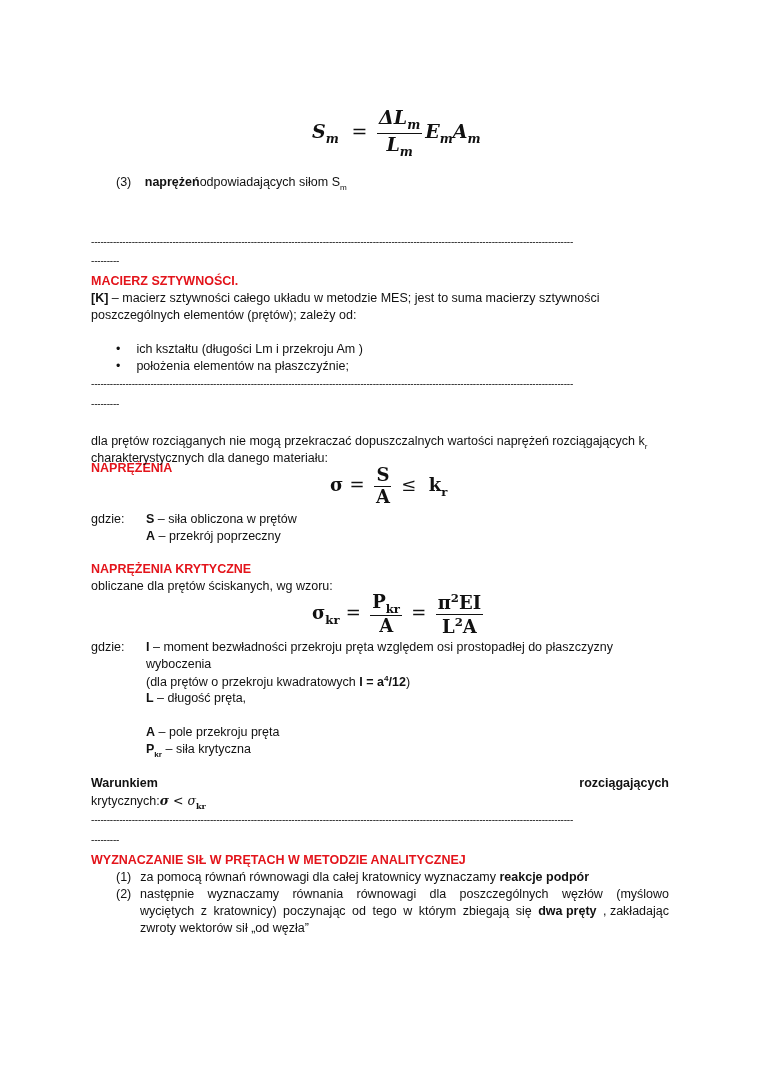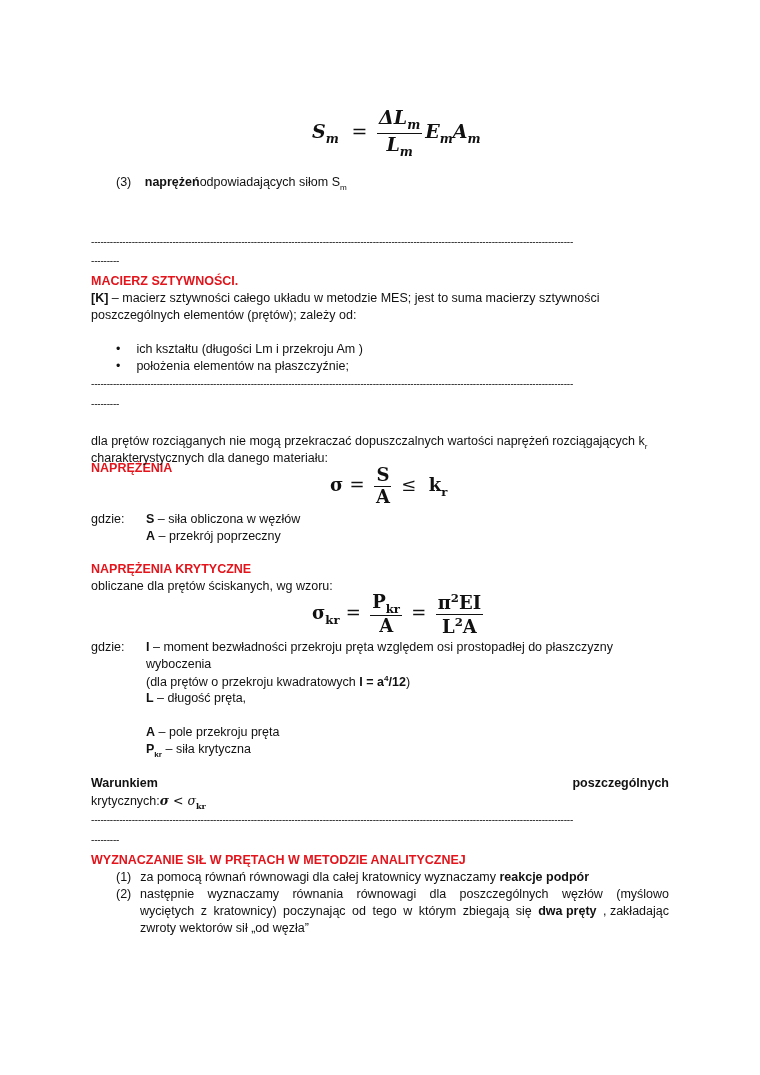--- a/index.html
+++ b/index.html
@@ -67,21 +67,21 @@
     <span class="frac">
       <span class="num">S</span>
       <span class="den">A</span>
     </span>
     <span style="font-weight:normal;">≤</span>&nbsp;
     <span>k</span><sub>r</sub>
   </div>
 
   <div class="abs" style="left:91px; top:512px;">gdzie:</div>
   <div class="abs" style="left:146px; top:512px;">
-    <span class="b">S</span><span> – siła obliczona w węzłów</span>
+    <span class="b">S</span><span> – siła obliczona w prętów</span>
   </div>
   <div class="abs" style="left:146px; top:529px;">
     <span class="b">A</span><span> – przekrój poprzeczny</span>
   </div>
 
   <div class="abs red" style="left:91px; top:562px;">NAPRĘŻENIA KRYTYCZNE</div>
   <div class="abs" style="left:91px; top:579px;">obliczane dla prętów ściskanych, wg wzoru:</div>
 
   <div class="abs mathu" style="left:312px; top:592px; font-size:18px;">
     <span>σ</span><sub>kr</sub>
@@ -110,21 +110,21 @@
   </div>
   <div class="abs" style="left:146px; top:725px;">
     <span class="b">A</span><span> – pole przekroju pręta</span>
   </div>
   <div class="abs" style="left:146px; top:742px;">
     <span class="b">P</span><sub class="b">kr</sub><span> – siła krytyczna</span>
   </div>
 
   <div class="abs" style="left:91px; top:776px; width:578px; display:flex; justify-content:space-between;">
     <span class="b">Warunkiem</span>
-    <span class="b">poszczególnych</span>
+    <span class="b">rozciągających</span>
   </div>
   <div class="abs" style="left:91px; top:793px;">
     <span>krytycznych:</span><span class="mathu" style="font-style:italic;">σ</span><span class="mathu" style="font-weight:normal;"> &lt; </span><span class="mathu" style="font-style:italic;font-weight:normal;">σ</span><sub class="mathu">kr</sub>
   </div>
 
   <div class="abs dash" style="left:91px; top:814px; width:578px;">----------------------------------------------------------------------------------------------------------------------------------------------------------</div>
   <div class="abs dash" style="left:91px; top:834px;">---------</div>
 
   <div class="abs red" style="left:91px; top:853px;">WYZNACZANIE SIŁ W PRĘTACH W METODZIE ANALITYCZNEJ</div>
   <div class="abs" style="left:116px; top:870px;">

